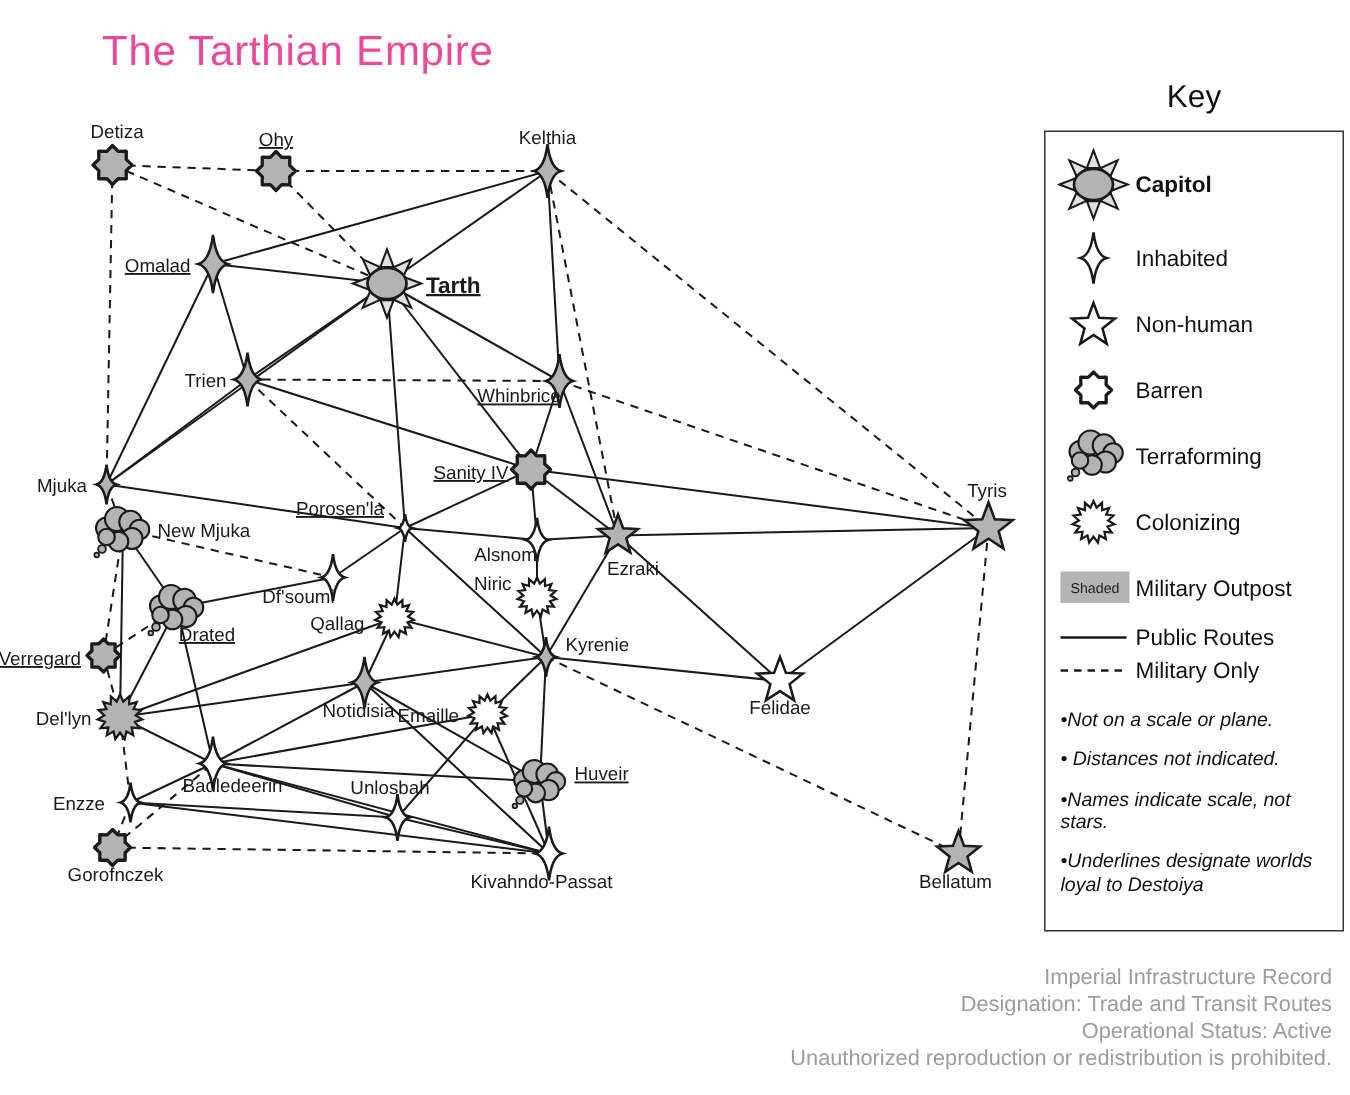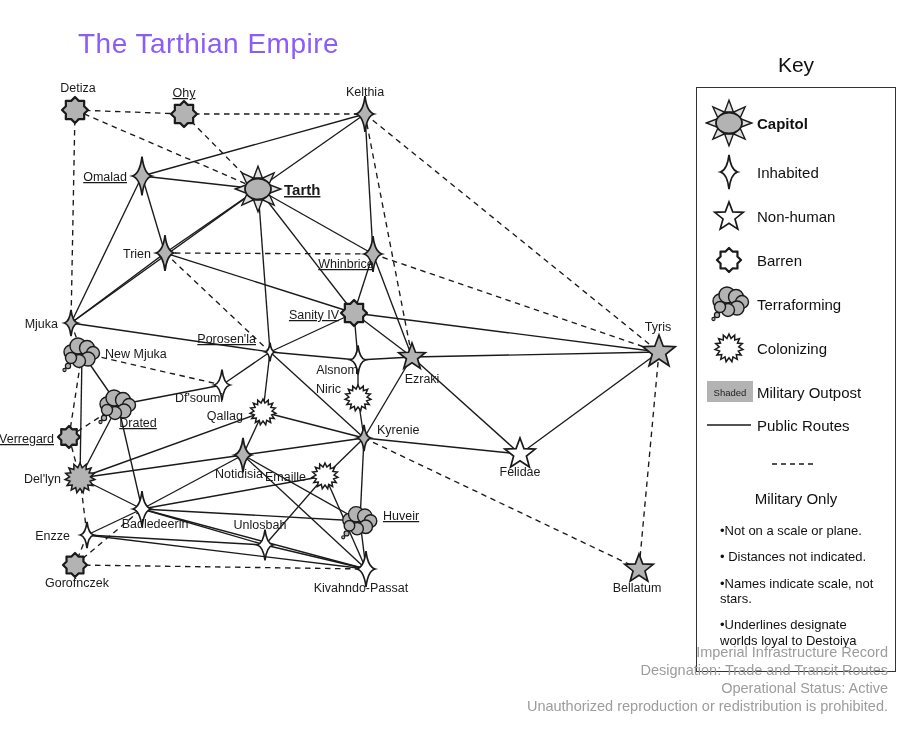--- a/index.html
+++ b/index.html
@@ -1,34 +1,34 @@
 <!DOCTYPE html>
 <html><head>
 <meta charset="utf-8">
 <style>
   html,body{margin:0;padding:0;background:#ffffff;}
   .canvas{
     position:relative;width:900px;height:730px;background:#ffffff;overflow:hidden;
     font-family:"Liberation Sans", sans-serif;color:#111;
   }
   .map-title{
-    position:absolute;left:62px;top:12px;margin:16px;
-    font-size:28px;font-weight:500;letter-spacing:0.5px;color:#8b5cf6;
+    position:absolute;left:62px;top:12px;margin:6px;
+    font-size:28px;font-weight:500;letter-spacing:0.5px;color:#ec4899;
   }
   #map-svg{position:absolute;left:0;top:0;}
   .key-panel{position:absolute;left:696px;top:53px;width:200px;}
   .key-title{text-align:center;font-size:21px;color:#111;margin:0 0 10px 0;font-weight:400;}
   .key-box{border:1.6px solid #333;background:#fff;padding:10px 8px 12px 8px;box-sizing:border-box;}
   .key-row{display:flex;align-items:center;margin-bottom:4px;}
   .key-row svg{flex:0 0 52px;}
   .key-label{font-size:15px;color:#111;}
   .key-label.bold{font-weight:bold;}
-  .key-row.tight{margin-bottom:0;flex-direction:column;}
+  .key-row.tight{margin-bottom:0;}
   .key-notes{margin-top:16px;padding:0 2px;}
-  .key-note{font-size:13px;line-height:1.18;color:#111;margin-bottom:11px;margin-left:13px;}
+  .key-note{font-style:italic;font-size:13px;line-height:1.18;color:#111;margin-bottom:11px;}
   .footer{
     position:absolute;right:12px;top:643px;text-align:right;
     font-size:14.5px;line-height:1.25;color:#9c9c9c;
   }
 </style>
 </head>
 <body>
 
 <div class="canvas">
   <h1 class="map-title">The Tarthian Empire</h1>

